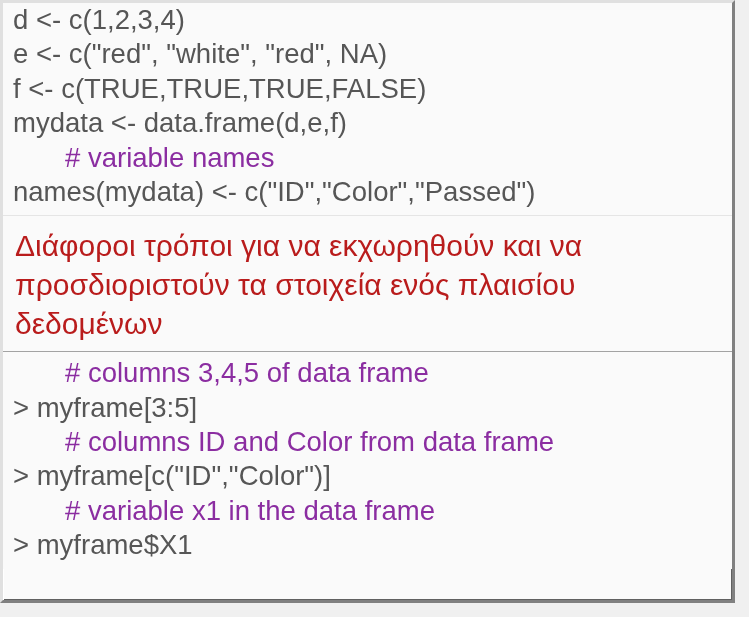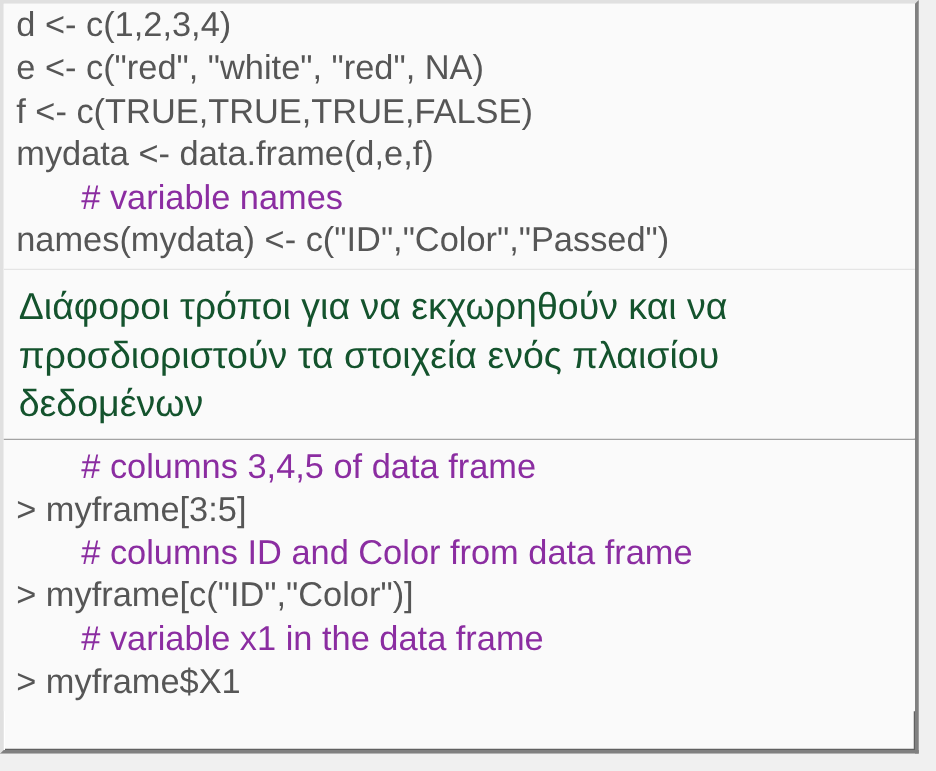--- a/index.html
+++ b/index.html
@@ -35,21 +35,21 @@
   .code-block-1 {
     border-bottom: 1px solid #e5e5e5;
     padding-top: 0px;
   }
   .code-block-2 {
     border-top: 1px solid #a3a3a3;
     padding-top: 4px;
   }
   .comment { color: #8b2da1; }
   .heading {
-    color: #14532d;
+    color: #b91c1c;
     font-size: 30px;
     line-height: 1.3;
     padding: 10px 12px 8px 12px;
     font-family: Verdana, Geneva, sans-serif;
     background: #fafafa;
   }
   .indent { padding-left: 52px; display:inline-block;}
 </style>
 </head>
 <body>

